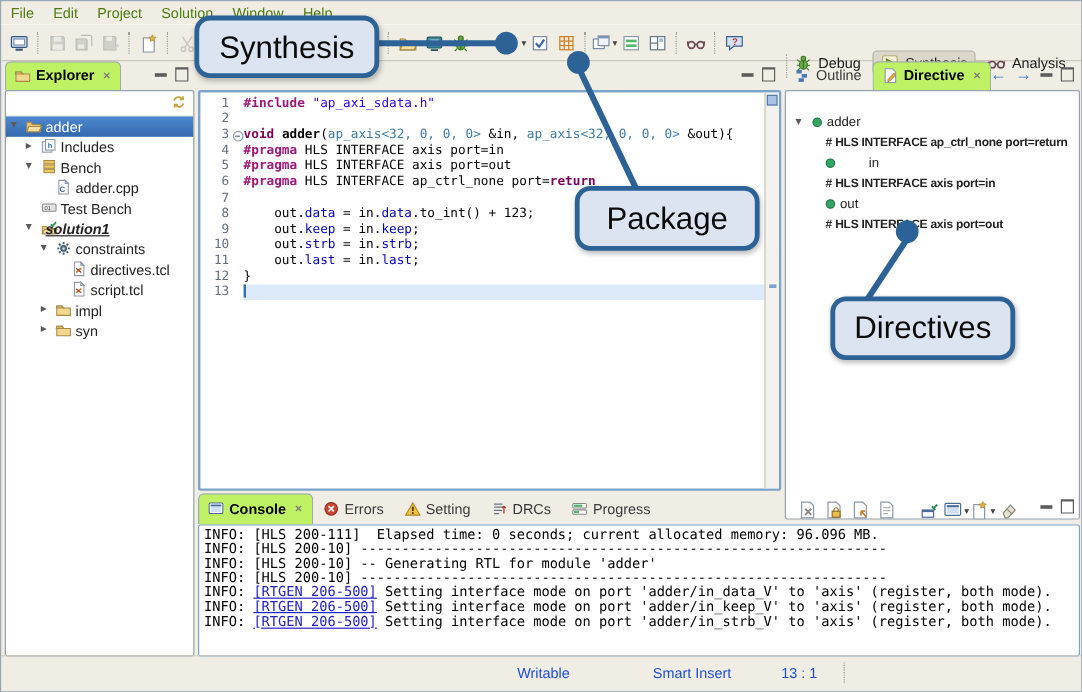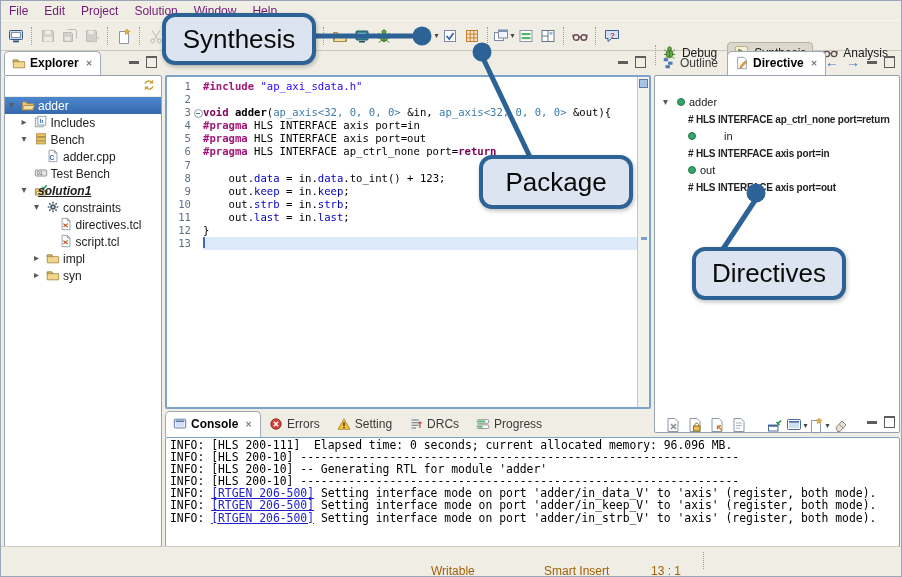--- a/index.html
+++ b/index.html
@@ -1,40 +1,40 @@
 <!DOCTYPE html>
 <html><head>
 <meta charset="utf-8">
 <style>
   html,body{margin:0;padding:0;background:#fff}
   #app{position:relative;width:902px;height:577px;background:#efede4;font-family:"Liberation Sans",sans-serif;font-size:12px;color:#222;overflow:hidden;border:1px solid #9aa7b8;box-sizing:border-box}
 
   
   #menubar{position:absolute;top:0;left:0;right:0;height:19px;display:flex;align-items:center;padding-left:2px}
-  .menu-item{padding:2px 10px 2px 6px;color:#701a75}
+  .menu-item{padding:2px 10px 2px 6px;color:#4d7c0f}
   #toolbar{position:absolute;top:19px;left:0;right:0;height:29px;border-bottom:1px solid #cac6bb;border-top:1px solid #f8f6f0}
   #tb-left,#tb-run{position:absolute;top:0;height:29px;display:flex;align-items:center}
   #tb-left{left:4px}
   #tb-run{left:416px}
   .tbtn{display:inline-flex;align-items:center;justify-content:center;min-width:22px;height:24px;border-radius:3px}
   .tbtn.disabled{opacity:.38;filter:grayscale(.9)}
   .tsep{width:1px;height:18px;border-left:1px dotted #a39f93;margin:0 4px}
   .tgap{display:inline-block;width:14px}
   .dd{font-size:8px;color:#444;margin-left:1px}
   #perspectives{position:absolute;right:6px;top:21px;display:flex;align-items:center;gap:3px}
   #persp-sep{position:absolute;right:245px;top:24px;height:20px;border-left:1px dotted #a39f93}
   .persp{display:flex;align-items:center;gap:5px;padding:3px 7px;border-radius:4px;color:#1a1a1a}
   .persp.active{background:#dbd7cb;border:1px solid #b6b2a4;padding:2px 6px}
   .pic{display:inline-flex}
 
   
   .panel{position:absolute}
   .tabbar{position:relative;height:24px;display:flex;align-items:flex-end}
   .tab{display:flex;align-items:center;gap:4px;padding:3px 8px 4px 7px;height:24px;box-sizing:border-box;border:1px solid transparent;border-bottom:none;border-radius:5px 5px 0 0;color:#3a3a3a;white-space:nowrap}
-  .tab.active{background:#ffffff;border-color:#9fa8b5;color:#000;font-weight:bold}
+  .tab.active{background:#bef264;border-color:#9fa8b5;color:#000;font-weight:bold}
   .xb{font-size:8px;color:#7a7a7a;margin-left:3px}
   .ticn2{display:inline-flex}
   .tb-right{position:absolute;right:5px;top:5px;display:flex;gap:7px;align-items:center}
   .wmin{display:inline-block;width:10px;height:3px;background:#5d5d5d;margin-top:1px}
   .wmax{display:inline-block;width:9px;height:9px;border:1px solid #5d5d5d;border-top:2px solid #5d5d5d}
   .navarr{color:#3f7ad1;font-weight:bold;font-size:14px;line-height:10px}
   .pcontent{position:absolute;left:0;right:0;bottom:0;background:#fff;border:1px solid #97a2ae;border-radius:2px;overflow:hidden}
 
   
   #explorer{left:3px;top:50px;width:158px;height:496px}
@@ -86,21 +86,21 @@
   #console-tabs{display:flex;align-items:flex-end;height:26px}
   #console-tabs .tab{height:26px}
   #console-tools{position:absolute;right:48px;top:2px;height:24px;display:flex;align-items:center}
   .con-title{font-size:11.5px;color:#333;padding:1px 4px 0}
   #console-lines{padding:1px 4px;font:11.4px/12.1px "DejaVu Sans Mono",monospace;color:#000}
   .conline{white-space:pre}
   .clink{color:#2222cc;text-decoration:underline}
 
   
   #statusbar{position:absolute;left:0;right:0;bottom:0;height:29px;border-top:1px solid #cfccc2}
-  .sitem{position:absolute;top:17px;color:#a16207}
+  .sitem{position:absolute;top:7px;color:#1d4ed8}
   #sb-writable{left:430px}
   #sb-insert{left:543px}
   #sb-pos{left:650px}
   #sb-dots{position:absolute;left:702px;top:5px;height:17px;border-left:1px dotted #999}
 
   
   #overlay{position:absolute;left:0;top:0;z-index:40;pointer-events:none}
   .callout{position:absolute;z-index:50;background:#dbe4f0;border:4px solid #2d6296;border-radius:13px;display:flex;align-items:center;justify-content:center;font-size:26px;color:#0a0a0a;box-shadow:1px 2px 4px rgba(0,0,0,.25)}
   #co-syn{left:161px;top:12px;width:146px;height:44px}
   #co-pkg{left:478px;top:154px;width:146px;height:46px}

